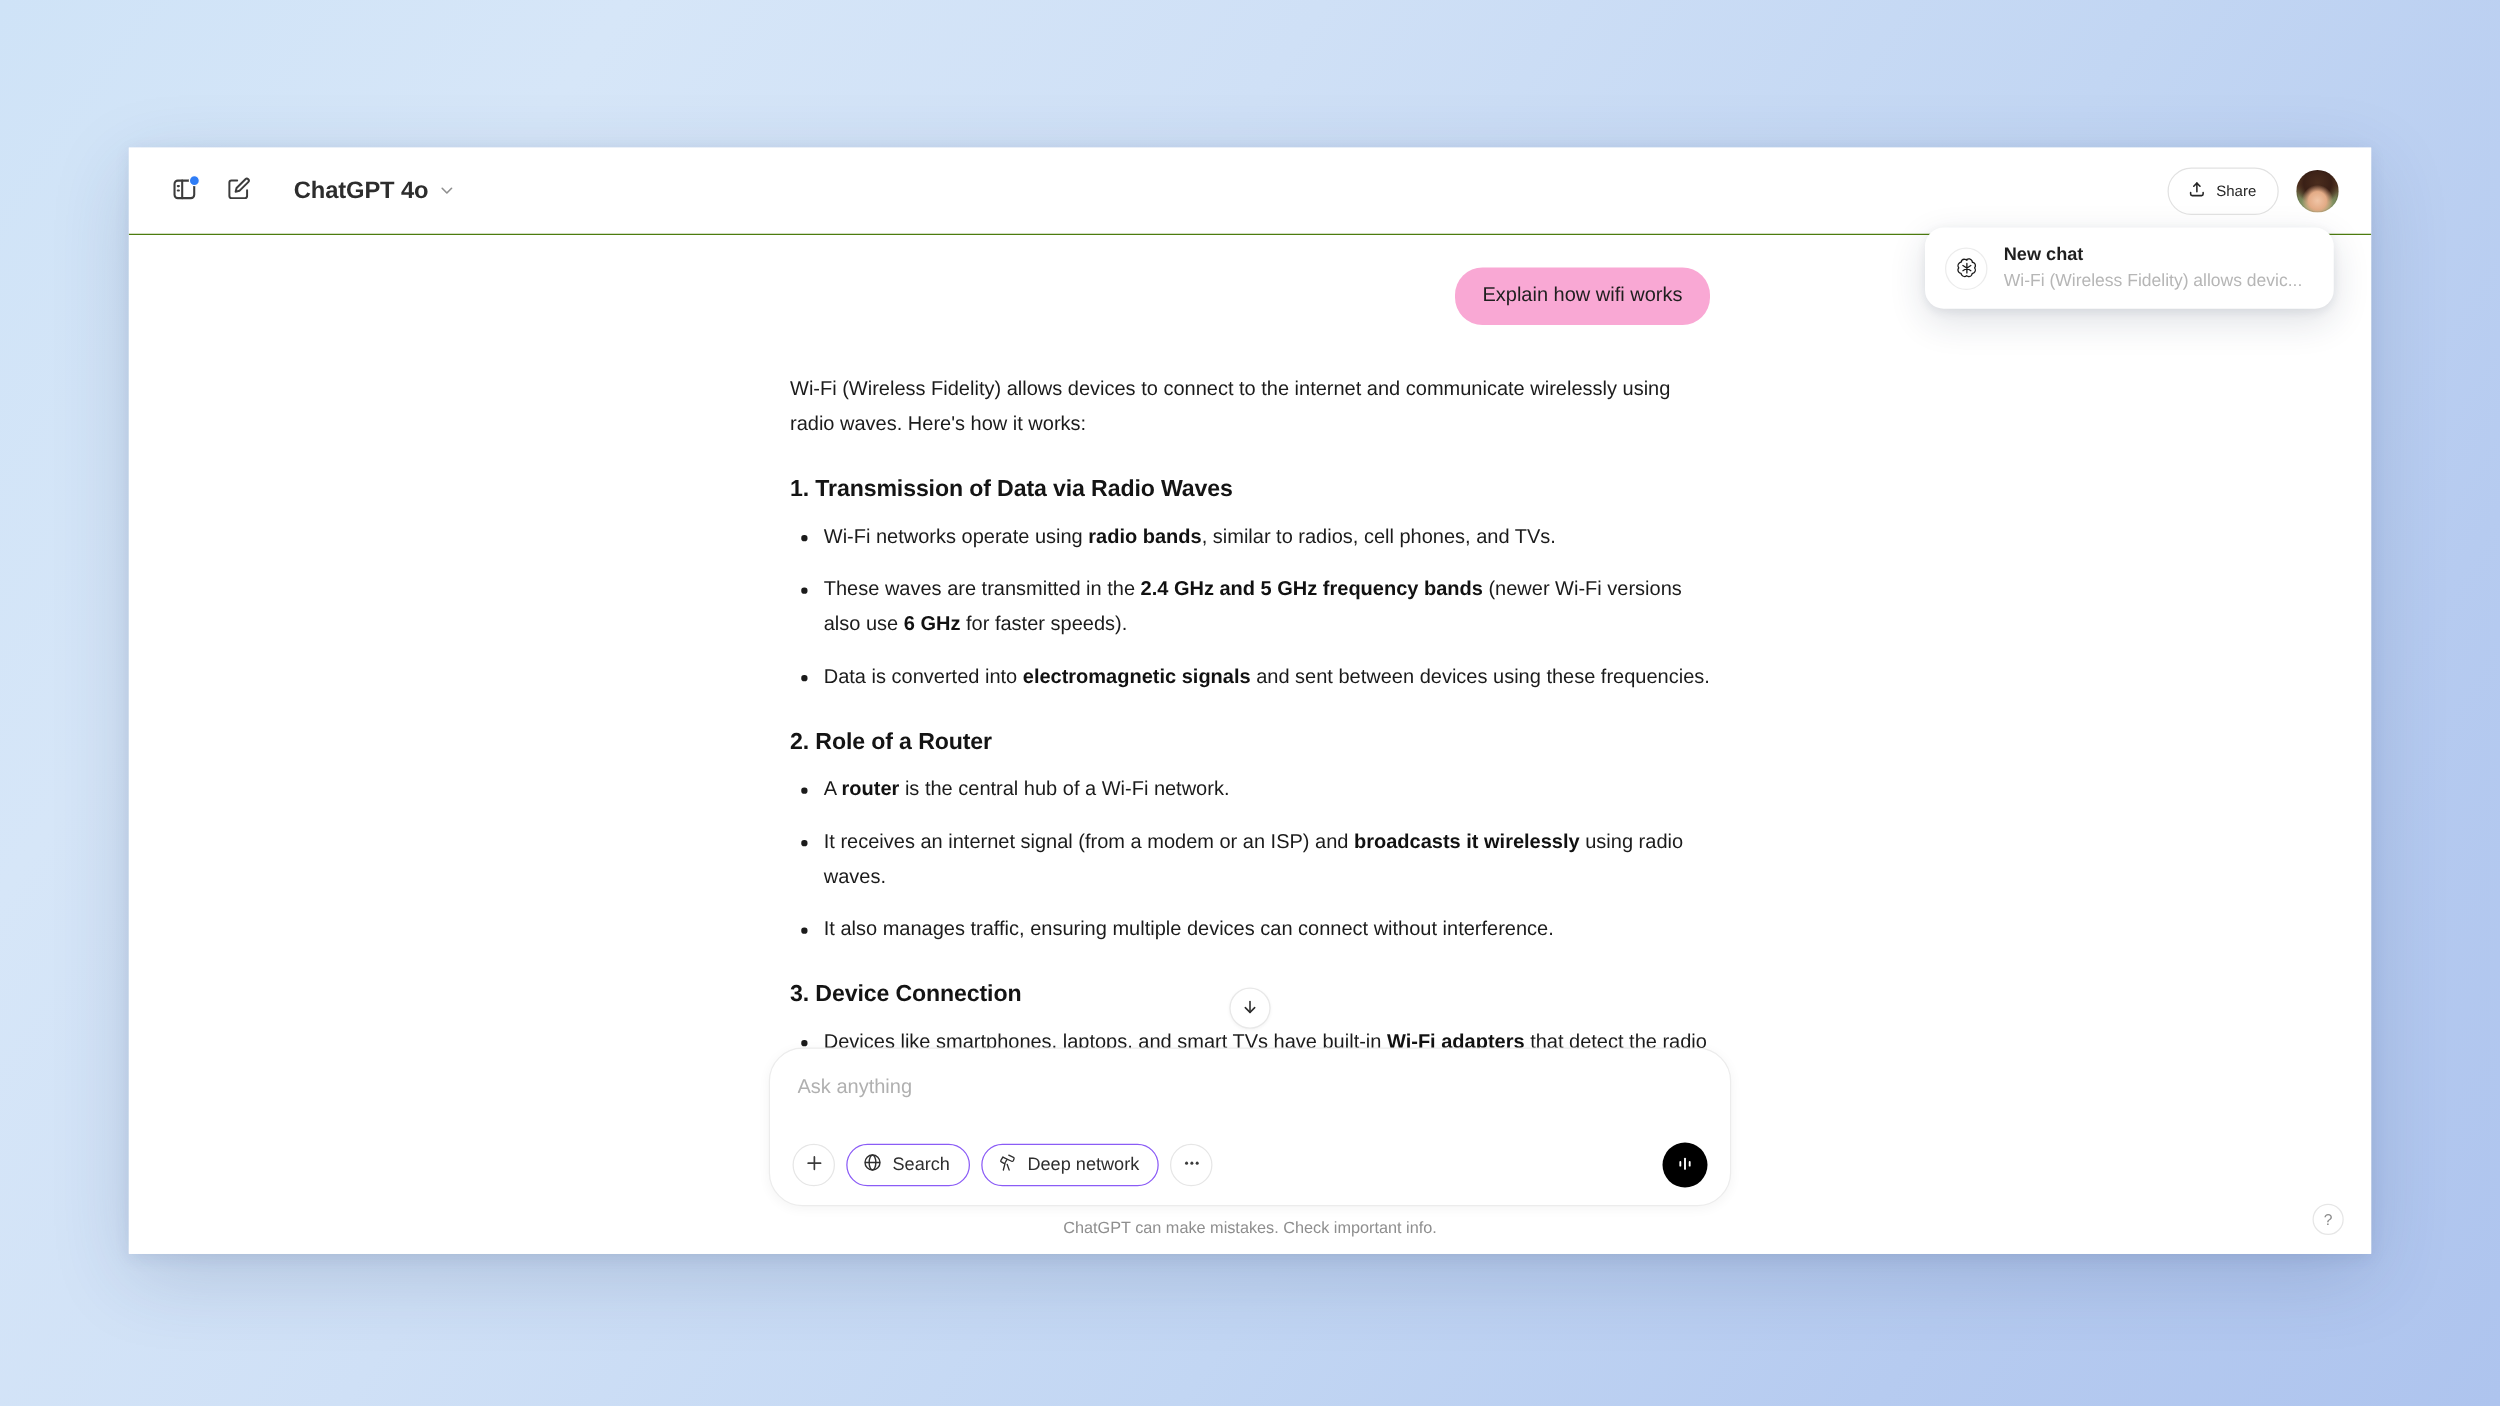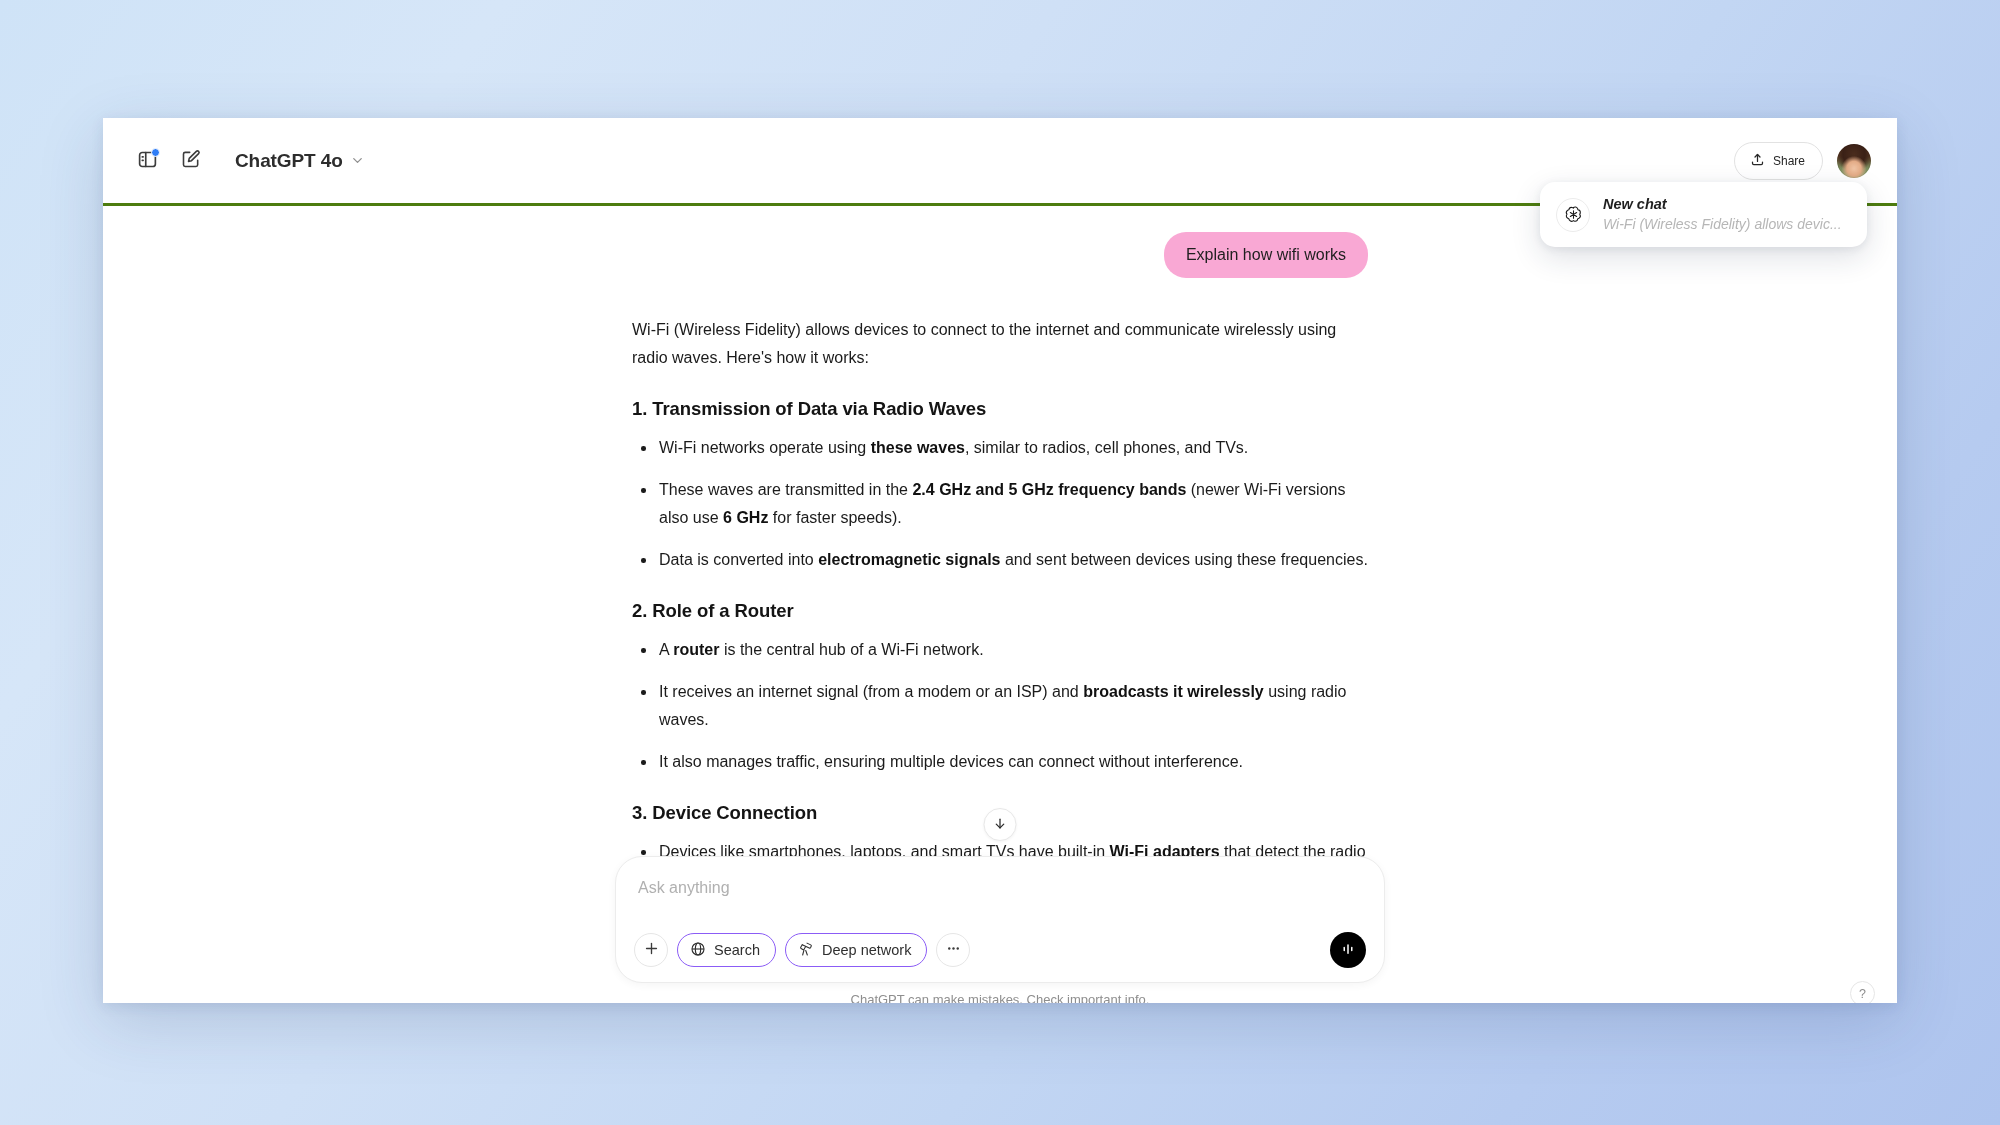--- a/index.html
+++ b/index.html
@@ -25,26 +25,26 @@
     width: 1794px;
     height: 885px;
     background: #ffffff;
     box-shadow: 0 18px 60px rgba(40, 60, 110, 0.18), 0 3px 12px rgba(40, 60, 110, 0.10);
     overflow: hidden;
   }
 
   
   .topbar {
     position: relative;
-    height: 88px;
+    height: 70px;
     background: #ffffff;
     display: flex;
     align-items: center;
     padding: 0 26px 0 24px;
-    border-bottom: 3px solid #4d7c0f;
+    border-bottom: 1px solid #4d7c0f;
     z-index: 30;
   }
 
   .topbar-left {
     display: flex;
     align-items: center;
     gap: 4px;
   }
 
   .icon-btn {
@@ -143,21 +143,20 @@
     width: 327px;
     background: #ffffff;
     border-radius: 15px;
     box-shadow: 0 10px 30px rgba(30, 40, 70, 0.14), 0 2px 8px rgba(30, 40, 70, 0.08);
     padding: 13px 16px;
     display: flex;
     align-items: center;
     gap: 13px;
     z-index: 40;
     cursor: pointer;
-    font-style: italic;
   }
 
   .popover-logo {
     width: 34px;
     height: 34px;
     border-radius: 50%;
     border: 1px solid #ececec;
     display: flex;
     align-items: center;
     justify-content: center;
@@ -456,21 +455,21 @@
 
       <div class="user-row">
         <div class="user-bubble">Explain how wifi works</div>
       </div>
 
       <div class="assistant">
         <p>Wi-Fi (Wireless Fidelity) allows devices to connect to the internet and communicate wirelessly using radio waves. Here's how it works:</p>
         <div id="sections-host">
             <h3>1. Transmission of Data via Radio Waves</h3>
             <ul>
-              <li><span>Wi-Fi networks operate using </span><b>these waves</b><span>, similar to radios, cell phones, and TVs.</span></li>
+              <li><span>Wi-Fi networks operate using </span><b>radio bands</b><span>, similar to radios, cell phones, and TVs.</span></li>
               <li><span>These waves are transmitted in the </span><b>2.4 GHz and 5 GHz frequency bands</b><span> (newer Wi-Fi versions also use </span><b>6 GHz</b><span> for faster speeds).</span></li>
               <li><span>Data is converted into </span><b>electromagnetic signals</b><span> and sent between devices using these frequencies.</span></li>
             </ul>
             <h3>2. Role of a Router</h3>
             <ul>
               <li><span>A </span><b>router</b><span> is the central hub of a Wi-Fi network.</span></li>
               <li><span>It receives an internet signal (from a modem or an ISP) and </span><b>broadcasts it wirelessly</b><span> using radio waves.</span></li>
               <li><span>It also manages traffic, ensuring multiple devices can connect without interference.</span></li>
             </ul>
             <h3>3. Device Connection</h3>

